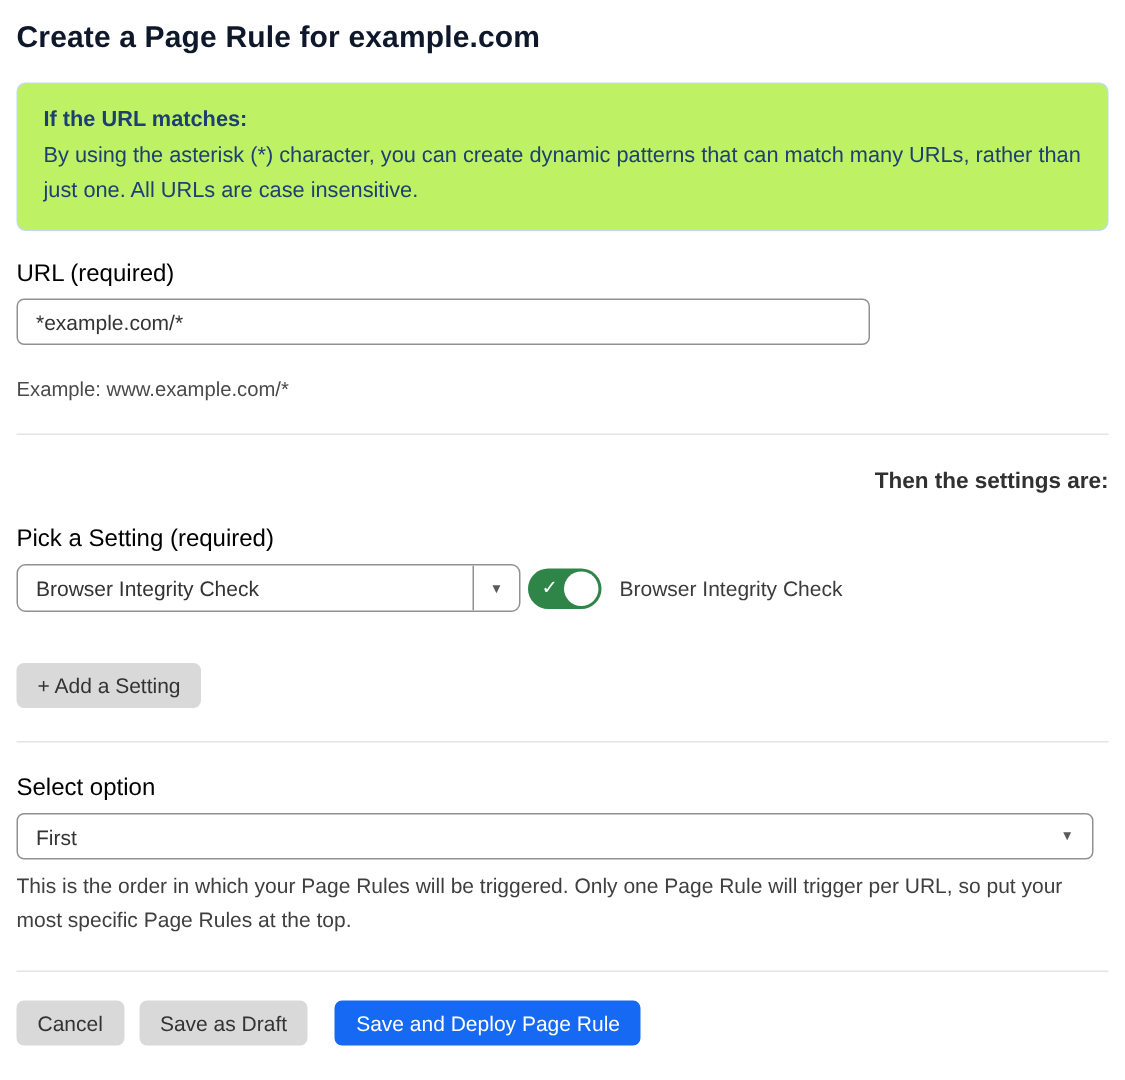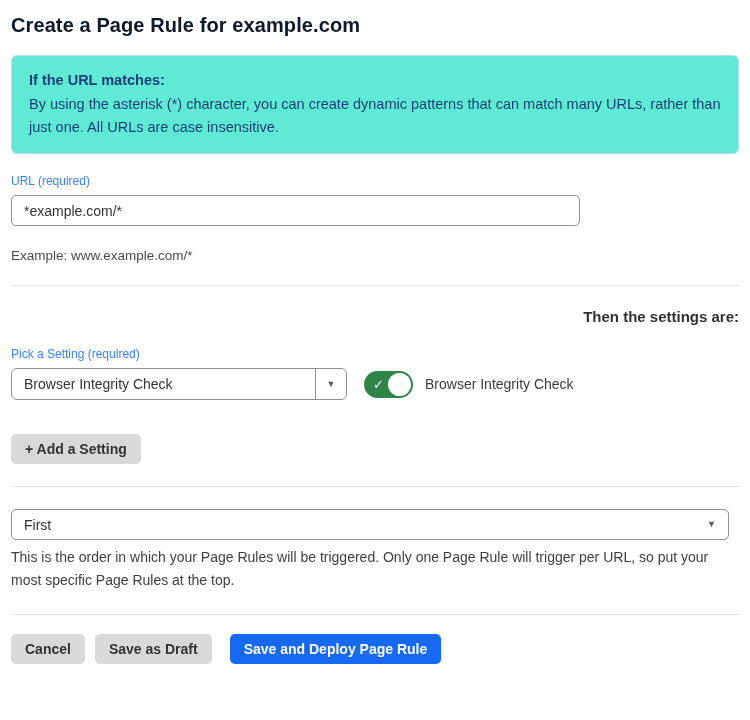--- a/index.html
+++ b/index.html
@@ -17,42 +17,42 @@
   }
   .page-title {
     font-size: 20px;
     font-weight: 700;
     color: #0f172a;
     letter-spacing: 0.1px;
     margin-bottom: 18px;
   }
   
   .info-box {
-    background: #5eead4;
+    background: #bef264;
     border: 1px solid #bed9f3;
     border-radius: 6px;
     padding: 13px 17px 14px 17px;
     color: #1d3f72;
     font-size: 14.5px;
     line-height: 23px;
     margin-bottom: 20px;
   }
   .info-box .info-heading {
     font-weight: 700;
     margin-bottom: 1px;
   }
   .info-box a.info-link {
     color: #2f66cc;
     text-decoration: underline;
     cursor: pointer;
   }
   
   .field-label {
-    font-size: 12px;
-    color: #3b82f6;
+    font-size: 16px;
+    color: #000000;
     margin-bottom: 7px;
   }
   .text-input {
     display: block;
     width: 569px;
     height: 31px;
     border: 1px solid #919191;
     border-radius: 5px;
     background: #ffffff;
     font-family: "Liberation Sans", "DejaVu Sans", sans-serif;
@@ -75,21 +75,21 @@
     font-size: 15px;
     font-weight: 700;
     color: #313131;
     margin-bottom: 22px;
     text-align: right;
   }
   
   .setting-row {
     display: flex;
     align-items: center;
-    gap: 17px;
+    gap: 5px;
     margin-bottom: 34px;
   }
   .dropdown {
     display: flex;
     align-items: stretch;
     width: 336px;
     height: 32px;
     border: 1px solid #919191;
     border-radius: 6px;
     background: #ffffff;
@@ -155,21 +155,20 @@
   
   .btn {
     display: inline-block;
     border: none;
     border-radius: 5px;
     font-family: "Liberation Sans", "DejaVu Sans", sans-serif;
     font-size: 14px;
     padding: 7px 14px;
     cursor: pointer;
     line-height: 16px;
-    font-weight: bold;
   }
   .btn-gray {
     background: #d9d9d9;
     color: #333333;
   }
   .btn-blue {
     background: #1669f2;
     color: #ffffff;
   }
   
@@ -238,20 +237,21 @@
       </div>
       <span class="toggle-label">Browser Integrity Check</span>
     </div>
   </div>
 
   <button class="btn btn-gray">+ Add a Setting</button>
 
   <hr class="divider">
 
 
+  <div class="field-label">Select option</div>
 
   <div class="select">
     <span>First</span>
     <span class="arrow-glyph">▼</span>
   </div>
 
   <div class="order-description">This is the order in which your Page Rules will be triggered. Only one Page Rule will trigger per URL, so put your most specific Page Rules at the top.</div>
 
   <hr class="divider" style="margin-bottom:0;">
 

